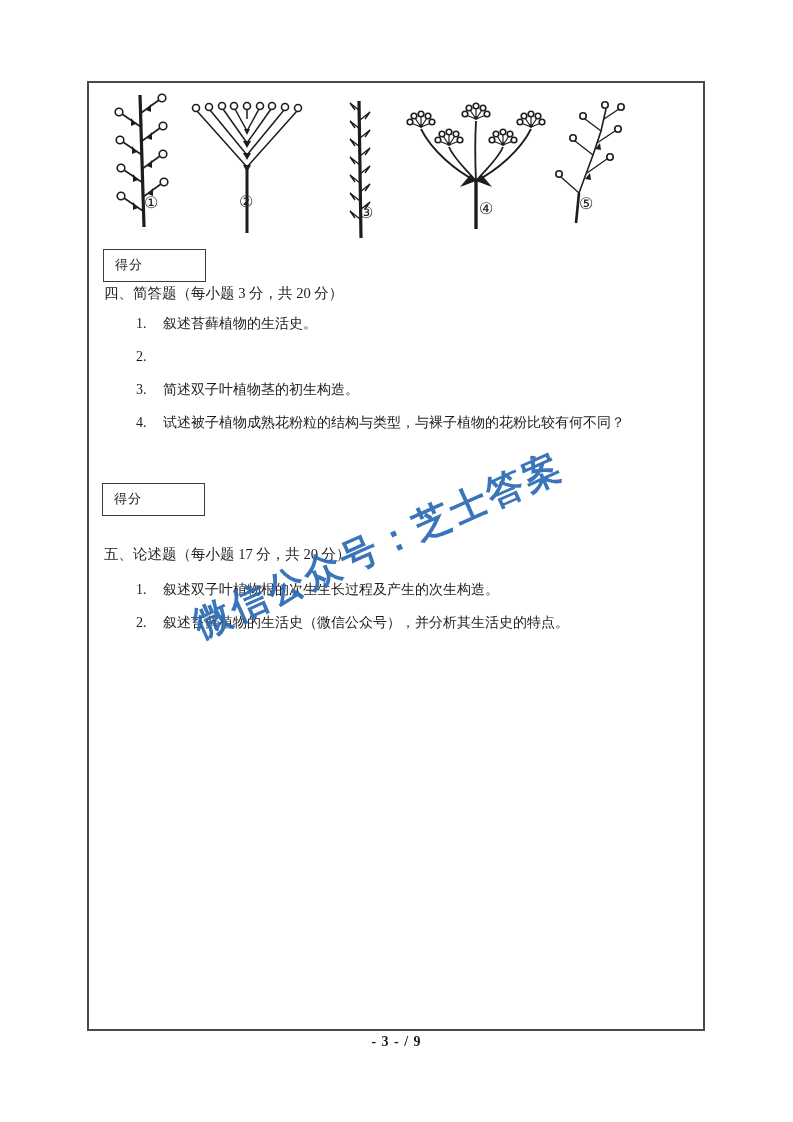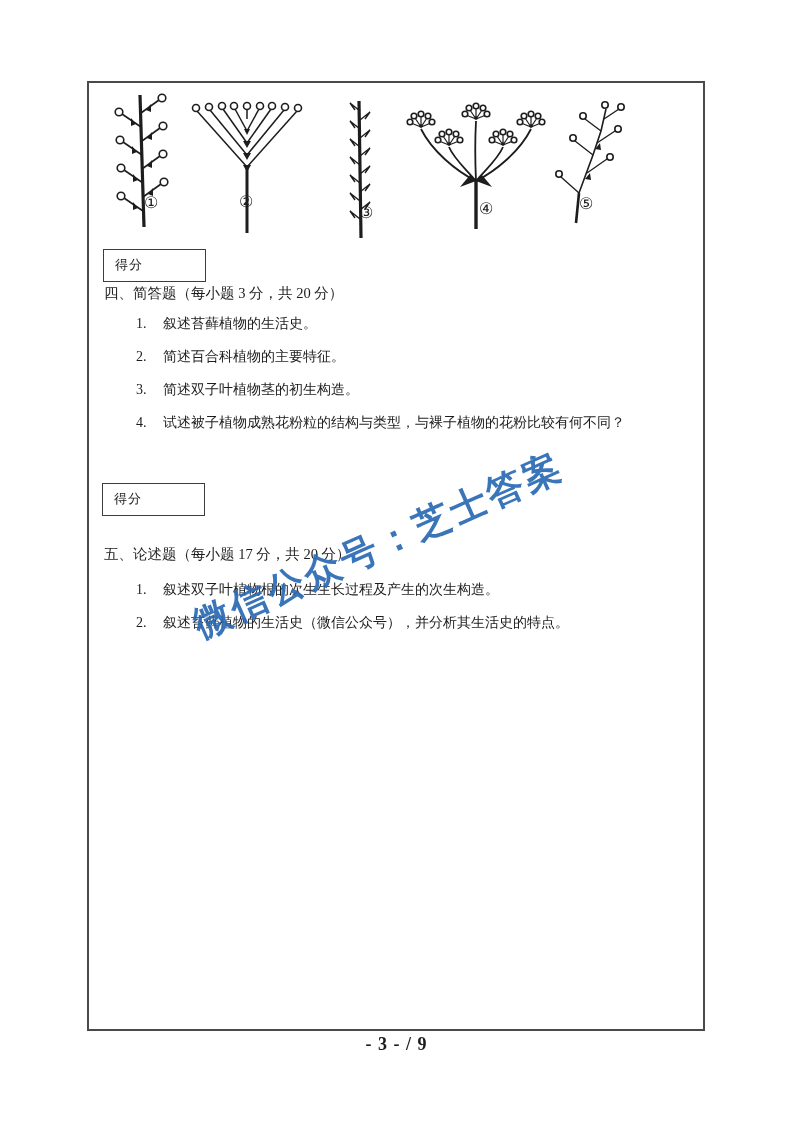--- a/index.html
+++ b/index.html
@@ -25,21 +25,21 @@
   .q { display:flex; line-height:20px; margin-bottom:13px; white-space:nowrap; }
   .qnum { width:17px; margin-right:10px; text-align:left; }
   .watermark {
     position:absolute; left:206px; top:600px; z-index:5;
     font-size:37px; font-weight:600; letter-spacing:3px; white-space:nowrap;
     transform:rotate(-24deg); transform-origin:0 100%;
     opacity:0.92; pointer-events:none;
   }
   .footer {
     position:absolute; left:0; top:1034px; width:793px; text-align:center;
-    font-size:18px; font-weight:bold; letter-spacing:1px;
+    font-size:14px; font-weight:bold; letter-spacing:1px;
   }
   .stroke { stroke:#1d1d1d; fill:none; }
   .flower { fill:#ffffff; stroke:#1d1d1d; stroke-width:1.6; }
   .bud { fill:#1d1d1d; stroke:none; }
 </style>
 </head>
 <body>
 
 <div class="page">
 
@@ -215,21 +215,20 @@
       <span>得分</span>
     </div>
     <div class="heading" style="left:15px; top:200px;">四、简答题（每小题 3 分，共 20 分）</div>
     <div class="qlist" style="left:47px; top:231px;">
       <div class="q">
         <span class="qnum">1.</span>
         <span>叙述苔藓植物的生活史。</span>
       </div>
       <div class="q">
         <span class="qnum">2.</span>
-        <span>简述百合科植物的主要特征。</span>
       </div>
       <div class="q">
         <span class="qnum">3.</span>
         <span>简述双子叶植物茎的初生构造。</span>
       </div>
       <div class="q">
         <span class="qnum">4.</span>
         <span>试述被子植物成熟花粉粒的结构与类型，与裸子植物的花粉比较有何不同？</span>
       </div>
     </div>

